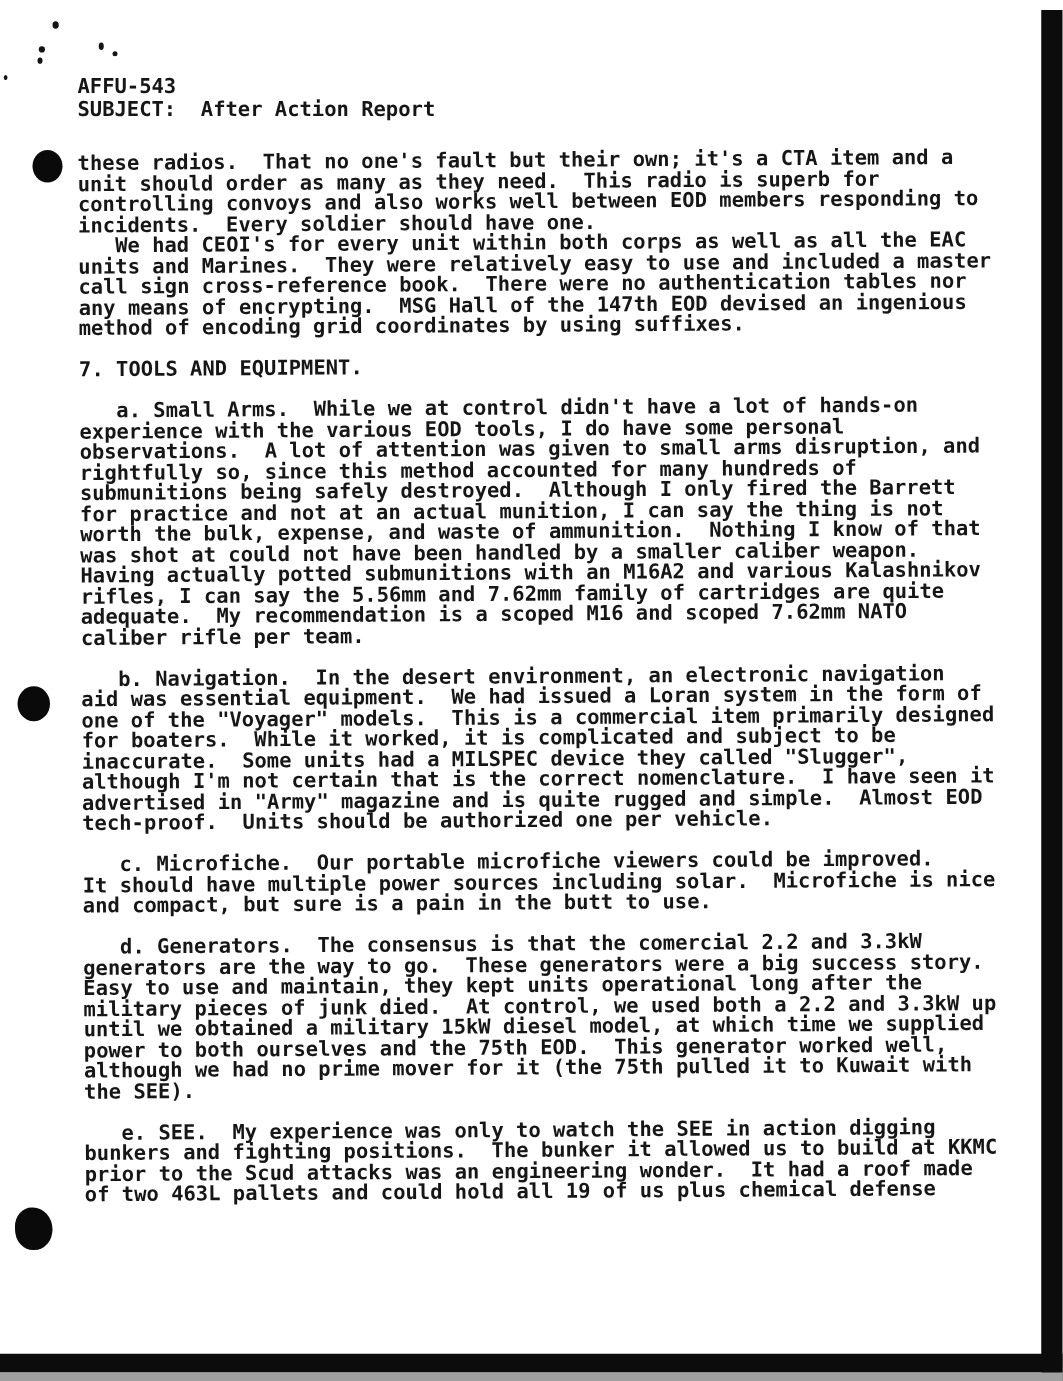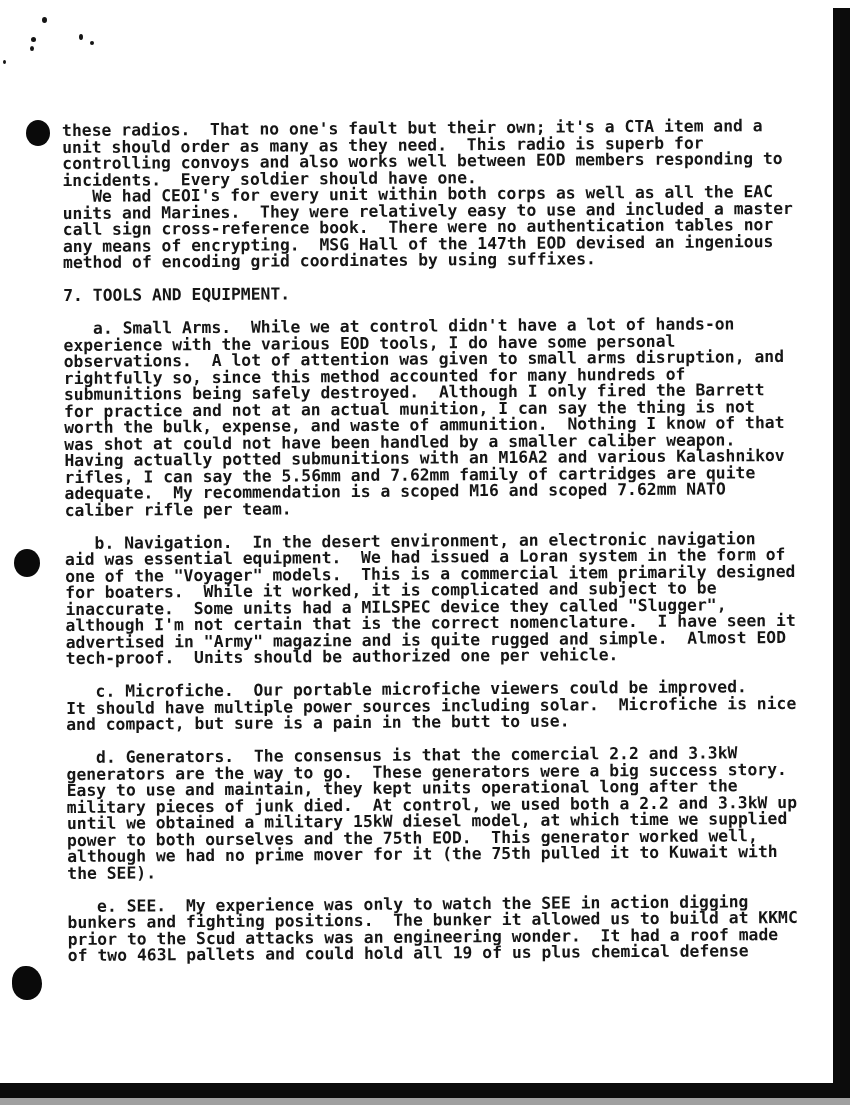--- a/index.html
+++ b/index.html
@@ -52,20 +52,22 @@
   .scanner-strip{
     position:absolute;left:0;top:1098px;width:850px;height:7px;
     background:#a0a0a0;
   }
 </style>
 </head>
 <body>
 
 <div class="page">
 
+  <pre class="doc-header"><span>AFFU-543</span>
+<span>SUBJECT:  After Action Report</span></pre>
 
   <pre class="doc-body">these radios.  That no one's fault but their own; it's a CTA item and a
 unit should order as many as they need.  This radio is superb for
 controlling convoys and also works well between EOD members responding to
 incidents.  Every soldier should have one.
    We had CEOI's for every unit within both corps as well as all the EAC
 units and Marines.  They were relatively easy to use and included a master
 call sign cross-reference book.  There were no authentication tables nor
 any means of encrypting.  MSG Hall of the 147th EOD devised an ingenious
 method of encoding grid coordinates by using suffixes.

